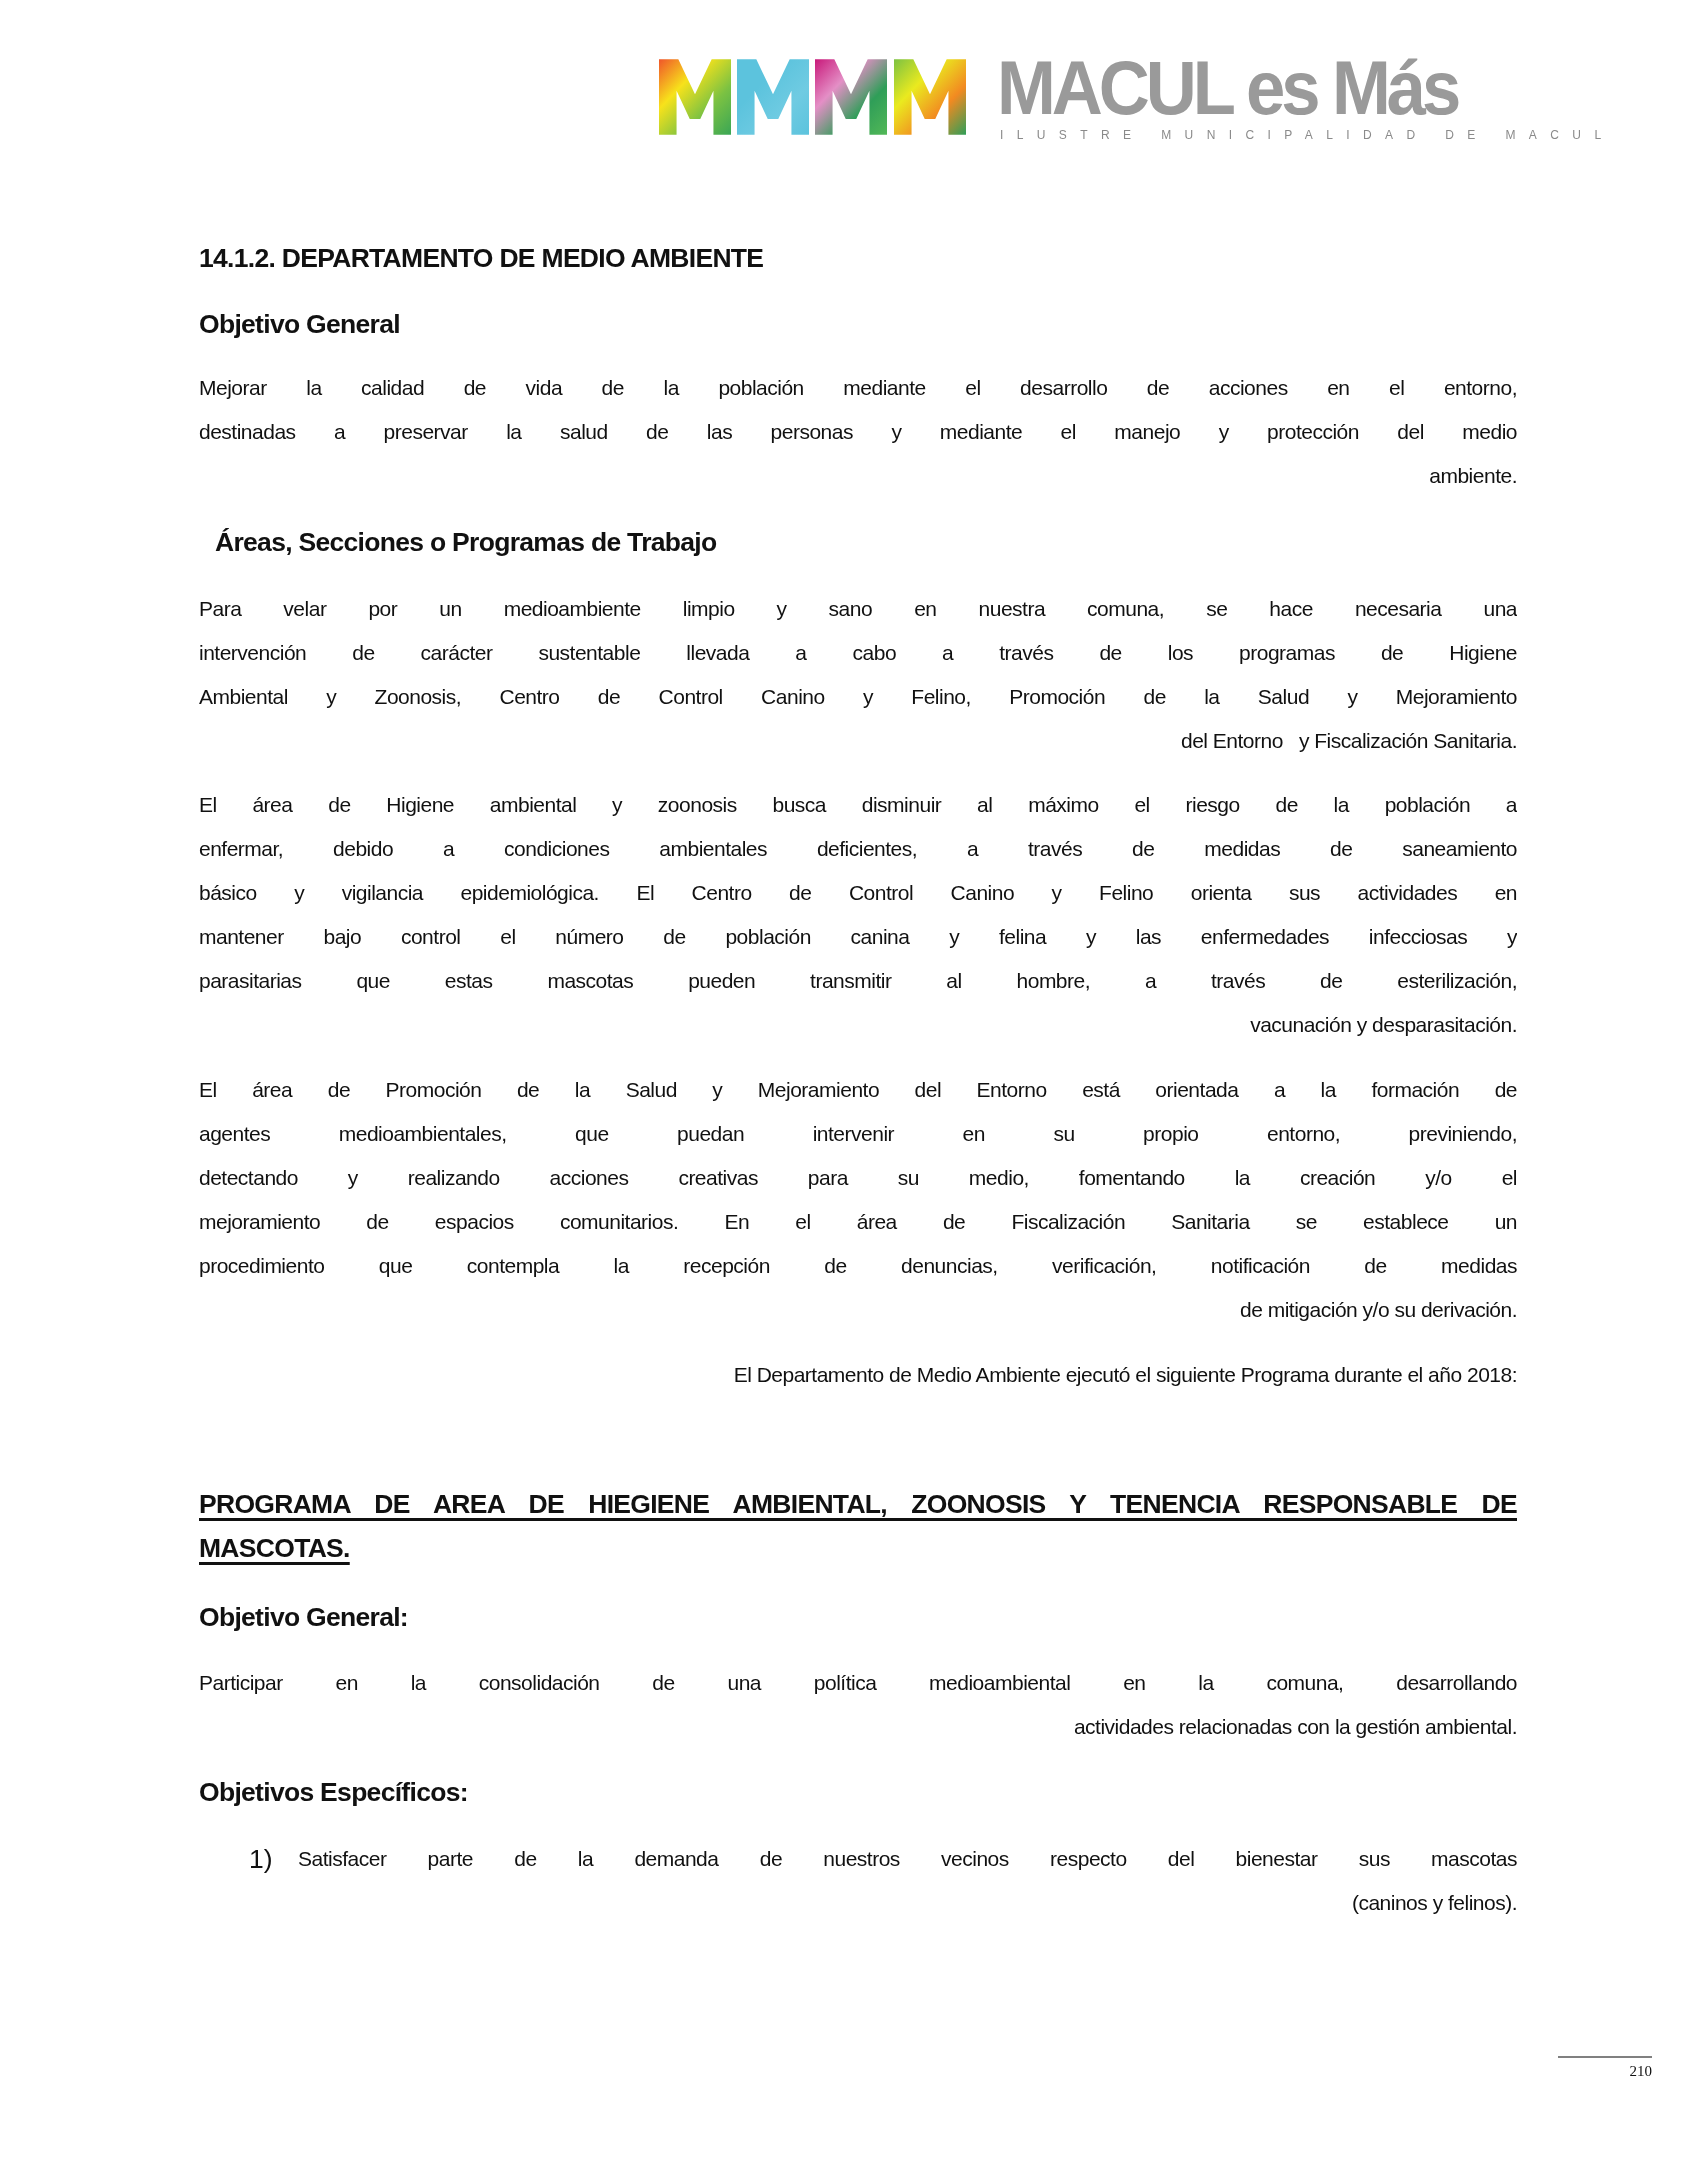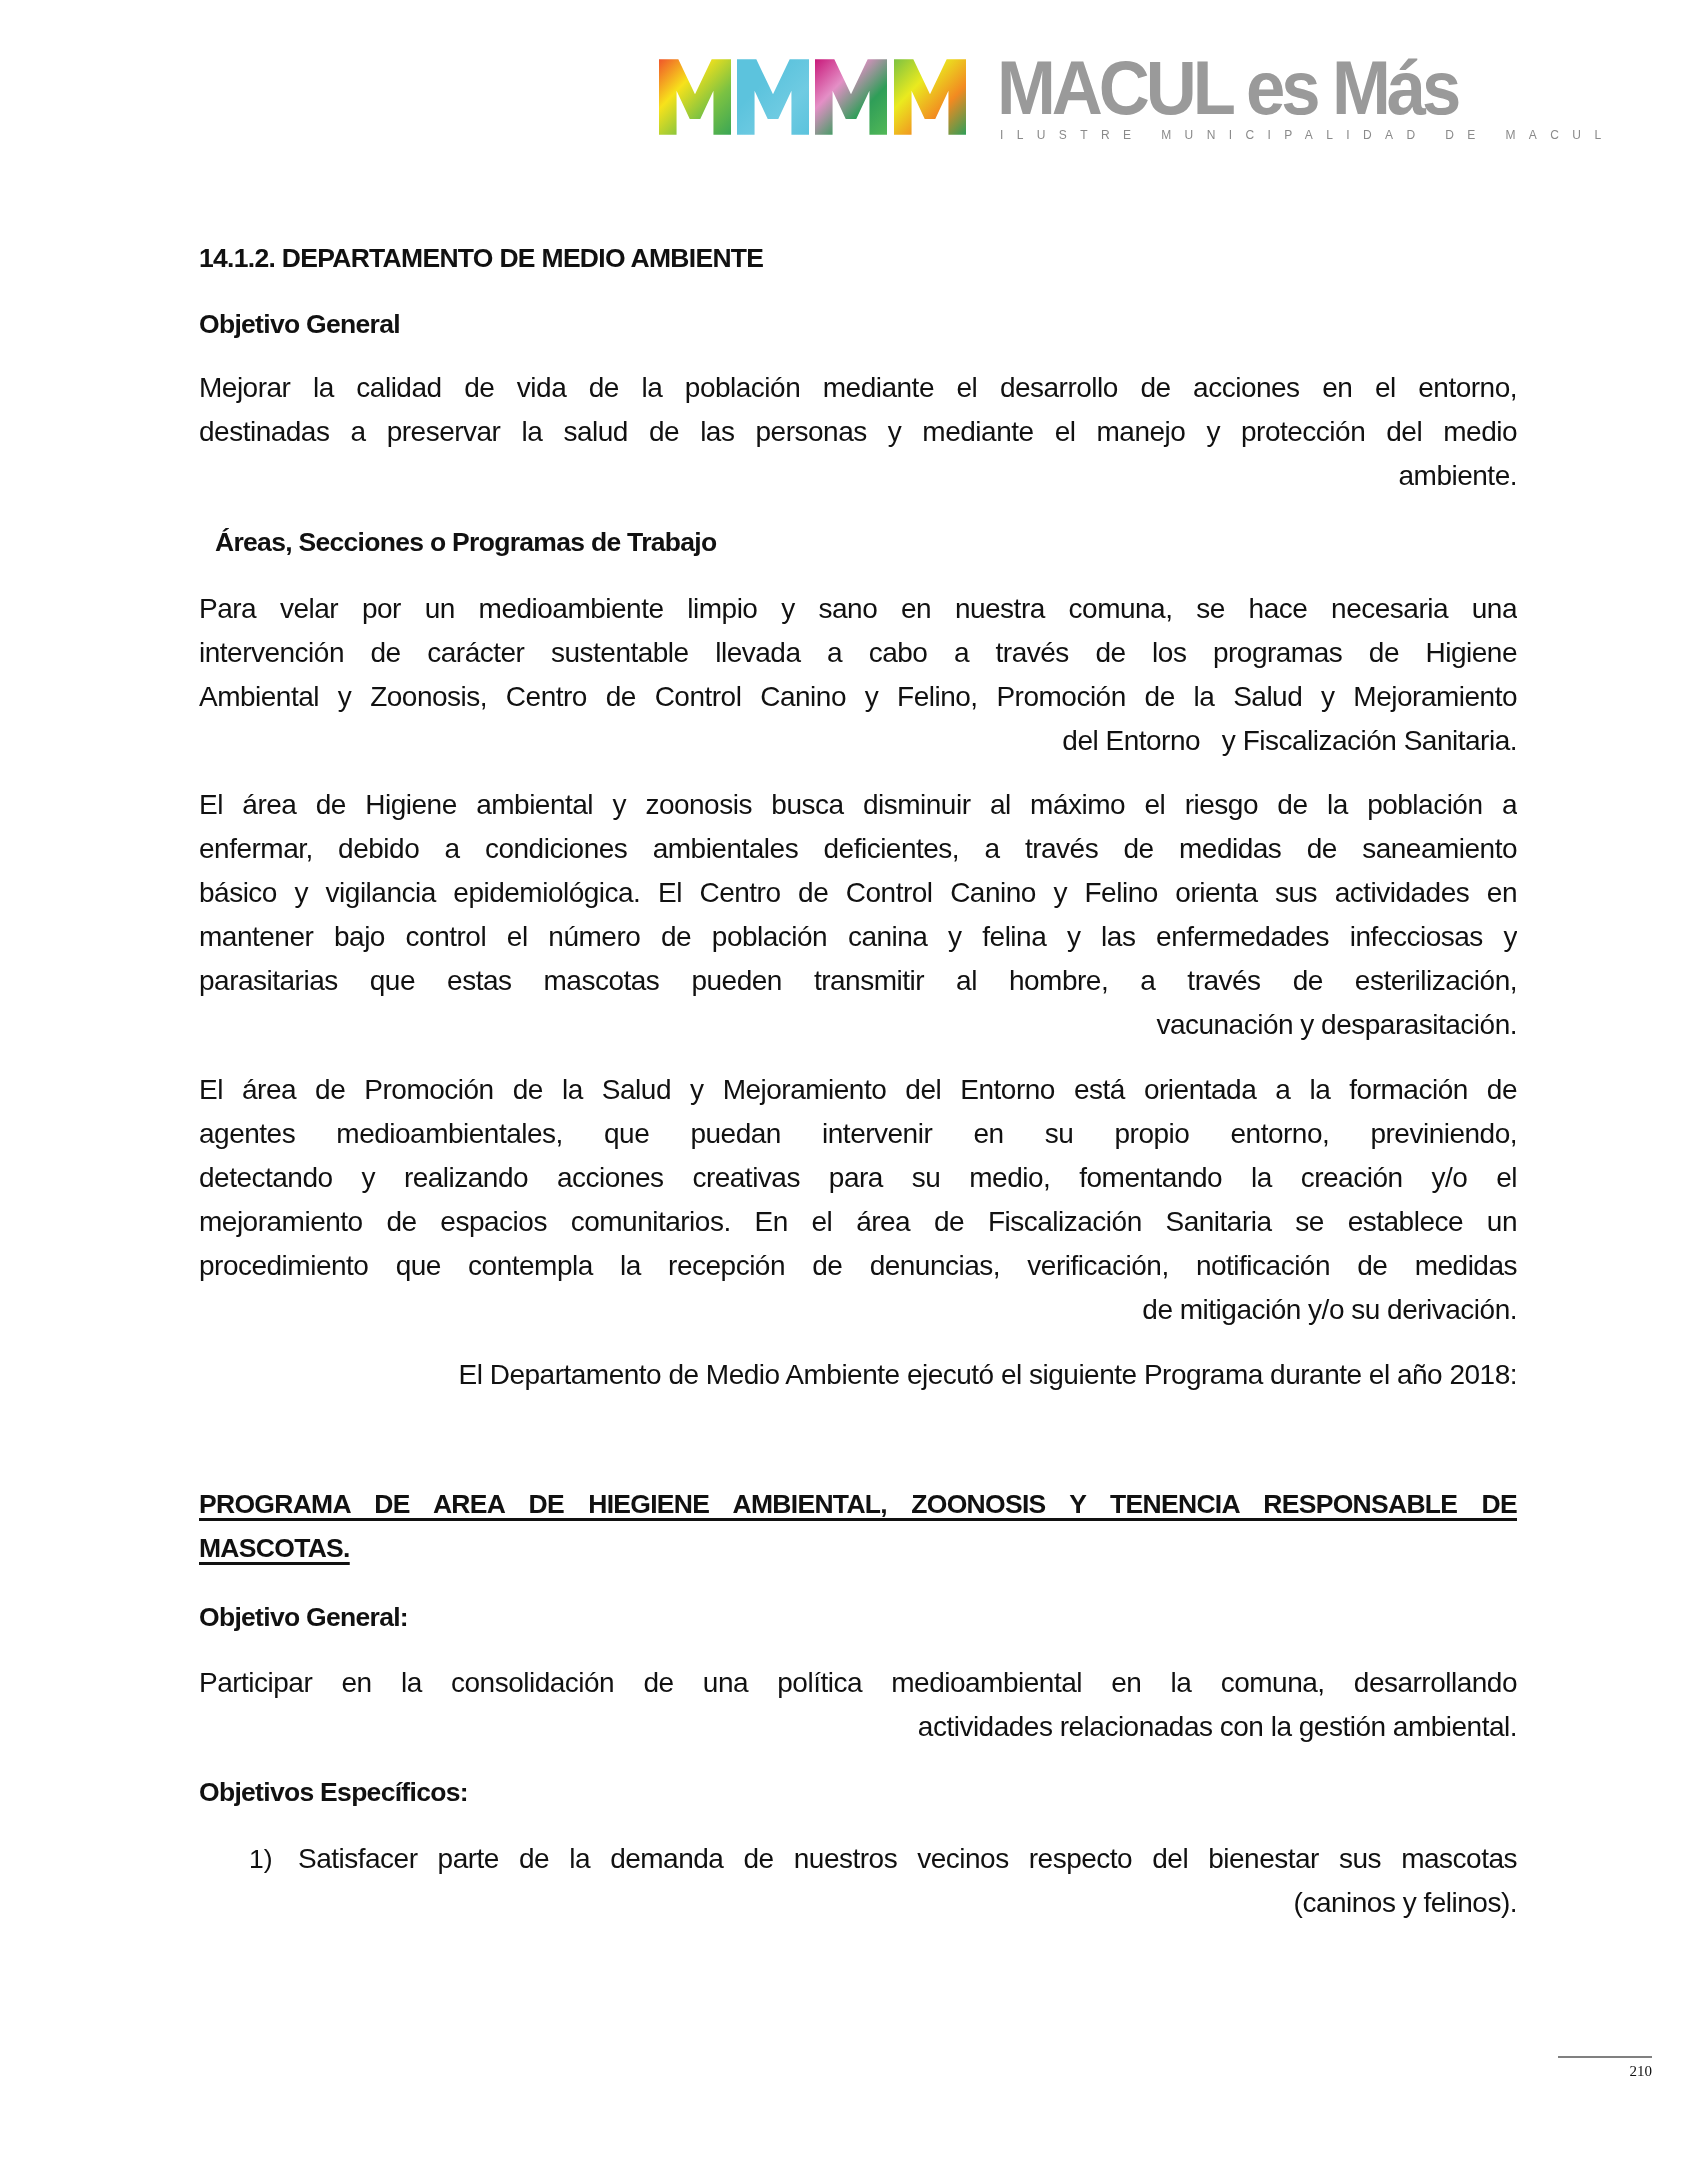--- a/index.html
+++ b/index.html
@@ -12,21 +12,21 @@
   .m-letter { width: 72px; height: 76px; position: relative; }
   .m-letter svg { width: 72px; height: 76px; display: block; }
   .brand-word { position: absolute; left: 338px; top: -5.3px; font-family: "Liberation Sans", sans-serif;
                 font-weight: 700; font-size: 76px; color: #9a9a9a; letter-spacing: -4.4px;
                 transform: scaleX(0.93); transform-origin: left top; white-space: nowrap; line-height: 1; }
   .tagline { position: absolute; left: 341px; top: 73px; font-size: 12px; color: #8a8a8a;
              letter-spacing: 13.4px; white-space: nowrap; font-family: "Liberation Sans", sans-serif; }
 
   
   .block { position: absolute; left: 199px; width: 1318px; }
-  .line { display: block; height: 44px; line-height: 44px; font-size: 28px;
+  .line { display: block; height: 44px; line-height: 44px; font-size: 21px;
           white-space: nowrap; letter-spacing: -0.5px; }
   .just { text-align: justify; text-align-last: justify; white-space: normal; overflow: hidden; }
   .left { text-align: right; }
   .heading { font-size: 26.5px; font-weight: 700; letter-spacing: -0.7px; line-height: 44px; height: 44px; white-space: nowrap; }
   .underline-heading { text-decoration: underline; text-decoration-thickness: 2.6px; text-underline-offset: 5.3px; }
 
   .list-item { position: absolute; left: 249px; width: 1269px; }
   .list-num { position: absolute; left: 0; top: 0; font-size: 26.5px; line-height: 44px; }
   .list-body { position: absolute; left: 49px; width: 1219px; }
 

